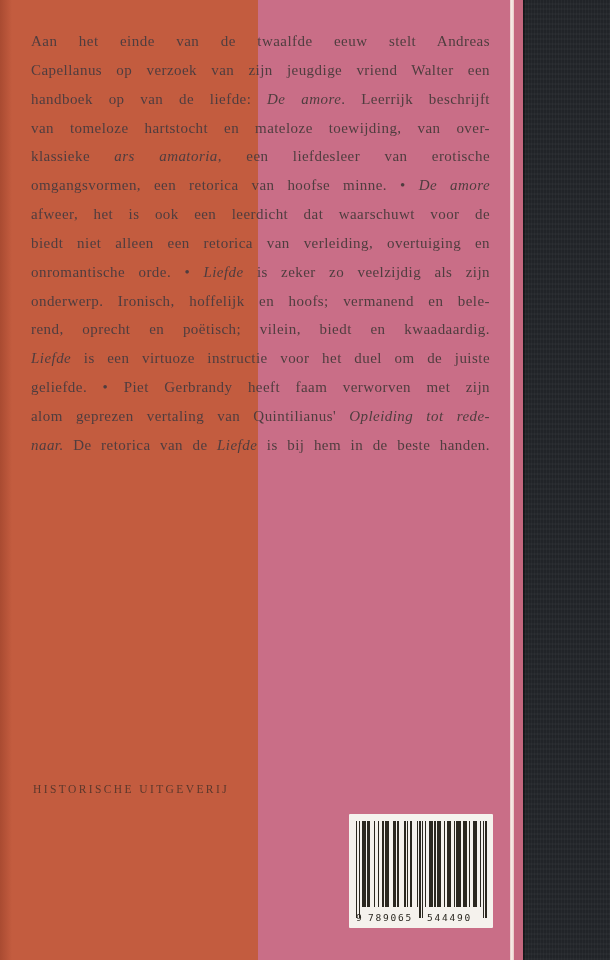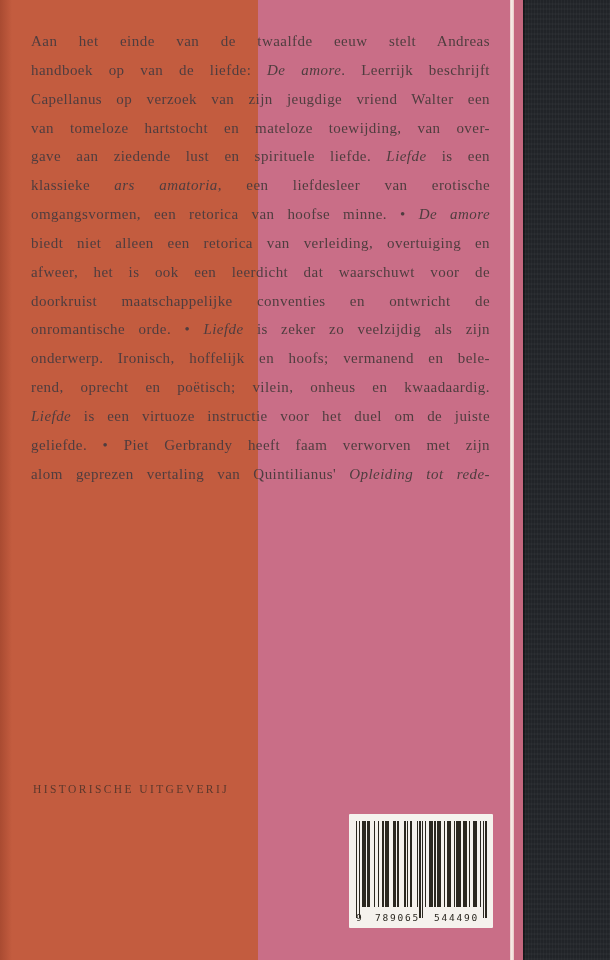--- a/index.html
+++ b/index.html
@@ -47,50 +47,49 @@
   .bars { display:flex; height:86px; align-items:flex-start; }
   .module { flex:1 0 auto; height:100%; }
   .module.on { background:#2B2820; }
   .module.on.guard { height:113%; }
   .digits {
     position:relative; display:flex; align-items:center; height:20px;
     font-family:"DejaVu Sans Mono", monospace;
     font-size:9.5px; color:#2B2820;
   }
   .digits .d-left { width:12px; text-align:left; }
-  .digits .d-group { flex:1; text-align:center; letter-spacing:1.8px; }
+  .digits .d-group { flex:1; letter-spacing:1.8px; }
 </style>
 </head>
 <body>
 
 <div class="cover">
   <div class="panel panel-orange"></div>
   <div class="panel panel-pink"></div>
   <div class="panel edge-line"></div>
   <div class="panel edge-strip"></div>
   <div class="panel spine"></div>
   <div class="panel left-shade"></div>
 
   <div class="blurb">
       <div class="blurb-line"><span>Aan het einde van de twaalfde eeuw stelt Andreas</span></div>
+      <div class="blurb-line"><span>Capellanus op verzoek van zijn jeugdige vriend Walter een</span></div>
       <div class="blurb-line"><span>handboek op van de liefde: </span><span class="it">De amore</span><span>. Leerrijk beschrijft</span></div>
-      <div class="blurb-line"><span>Capellanus op verzoek van zijn jeugdige vriend Walter een</span></div>
       <div class="blurb-line"><span>van tomeloze hartstocht en mateloze toewijding, van over-</span></div>
-      <div class="blurb-line"><span>gave aan ziedende lust en spirituele liefde. </span><span class="it">Liefde</span><span> is een</span></div>
       <div class="blurb-line"><span>klassieke </span><span class="it">ars amatoria</span><span>, een liefdesleer van erotische</span></div>
       <div class="blurb-line"><span>omgangsvormen, een retorica van hoofse minne. • </span><span class="it">De amore</span></div>
+      <div class="blurb-line"><span>afweer, het is ook een leerdicht dat waarschuwt voor de</span></div>
       <div class="blurb-line"><span>biedt niet alleen een retorica van verleiding, overtuiging en</span></div>
-      <div class="blurb-line"><span>afweer, het is ook een leerdicht dat waarschuwt voor de</span></div>
-      <div class="blurb-line"><span>doorkruist maatschappelijke conventies en ontwricht de</span></div>
       <div class="blurb-line"><span>onromantische orde. • </span><span class="it">Liefde</span><span> is zeker zo veelzijdig als zijn</span></div>
       <div class="blurb-line"><span>onderwerp. Ironisch, hoffelijk en hoofs; vermanend en bele-</span></div>
-      <div class="blurb-line"><span>rend, oprecht en poëtisch; vilein, onheus en kwaadaardig.</span></div>
+      <div class="blurb-line"><span>rend, oprecht en poëtisch; vilein, biedt en kwaadaardig.</span></div>
       <div class="blurb-line"><span class="it">Liefde</span><span> is een virtuoze instructie voor het duel om de juiste</span></div>
       <div class="blurb-line"><span>geliefde. • Piet Gerbrandy heeft faam verworven met zijn</span></div>
       <div class="blurb-line"><span>alom geprezen vertaling van Quintilianus' </span><span class="it">Opleiding tot rede-</span></div>
+      <div class="blurb-line"><span class="it">naar.</span><span> De retorica van de </span><span class="it">Liefde</span><span> is bij hem in de beste handen.</span></div>
     </div>
 
   <div class="publisher">HISTORISCHE UITGEVERIJ</div>
 
   <div class="barcode">
     <div class="bars">
         <div class="module on guard"></div>
         <div class="module guard"></div>
         <div class="module on guard"></div>
         <div class="module"></div>

